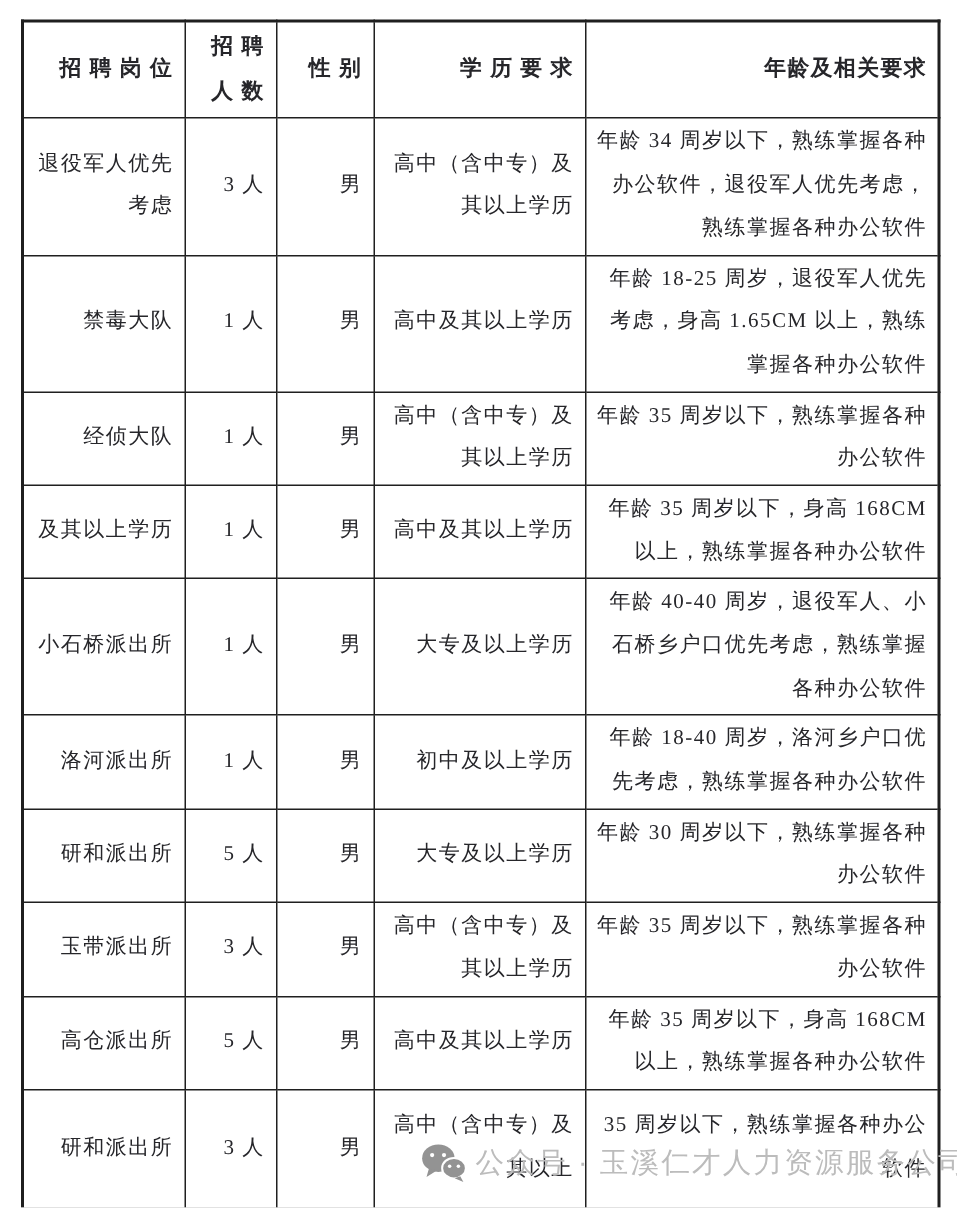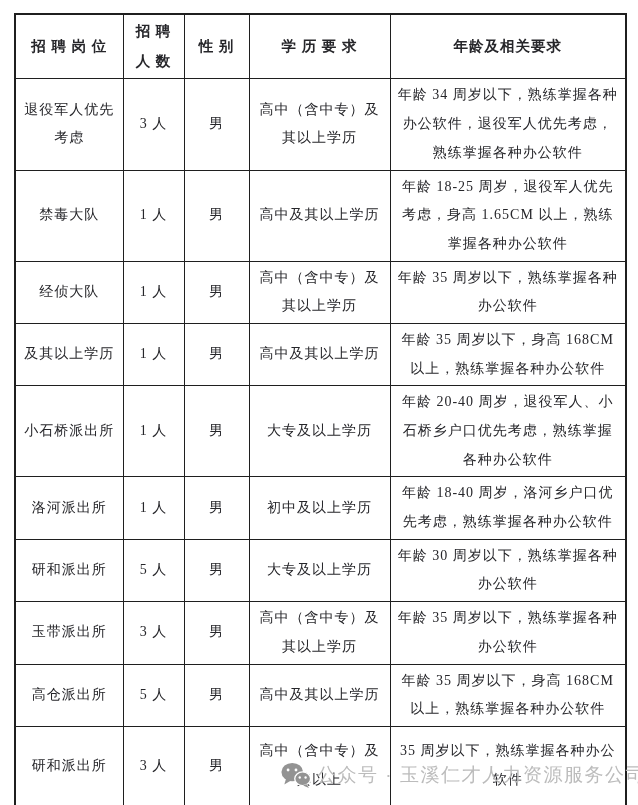--- a/index.html
+++ b/index.html
@@ -21,21 +21,21 @@
     left: 14px;
     top: 13px;
     width: 611px;
     border-collapse: collapse;
     table-layout: fixed;
     border: 2px solid #1f1f1f;
   }
   table.recruit th,
   table.recruit td {
     border: 1px solid #1f1f1f;
-    text-align: center;
+    text-align: right;
     vertical-align: middle;
     padding: 2px 7px;
     font-size: 14px;
     letter-spacing: 1px;
     line-height: 2.05;
     color: #26262a;
     overflow: hidden;
   }
   table.recruit th {
     font-weight: bold;
@@ -110,21 +110,21 @@
         <td>1 人</td>
         <td>男</td>
         <td>高中及其以上学历</td>
         <td class="col-req">年龄 35 周岁以下，身高 168CM 以上，熟练掌握各种办公软件</td>
       </tr>
       <tr style="height:86px">
         <td>小石桥派出所</td>
         <td>1 人</td>
         <td>男</td>
         <td>大专及以上学历</td>
-        <td class="col-req">年龄 20-40 周岁，退役军人、小石桥乡户口优先考虑，熟练掌握各种办公软件</td>
+        <td class="col-req">年龄 40-40 周岁，退役军人、小石桥乡户口优先考虑，熟练掌握各种办公软件</td>
       </tr>
       <tr style="height:61px">
         <td>洛河派出所</td>
         <td>1 人</td>
         <td>男</td>
         <td>初中及以上学历</td>
         <td class="col-req">年龄 18-40 周岁，洛河乡户口优先考虑，熟练掌握各种办公软件</td>
       </tr>
       <tr style="height:59px">
         <td>研和派出所</td>

